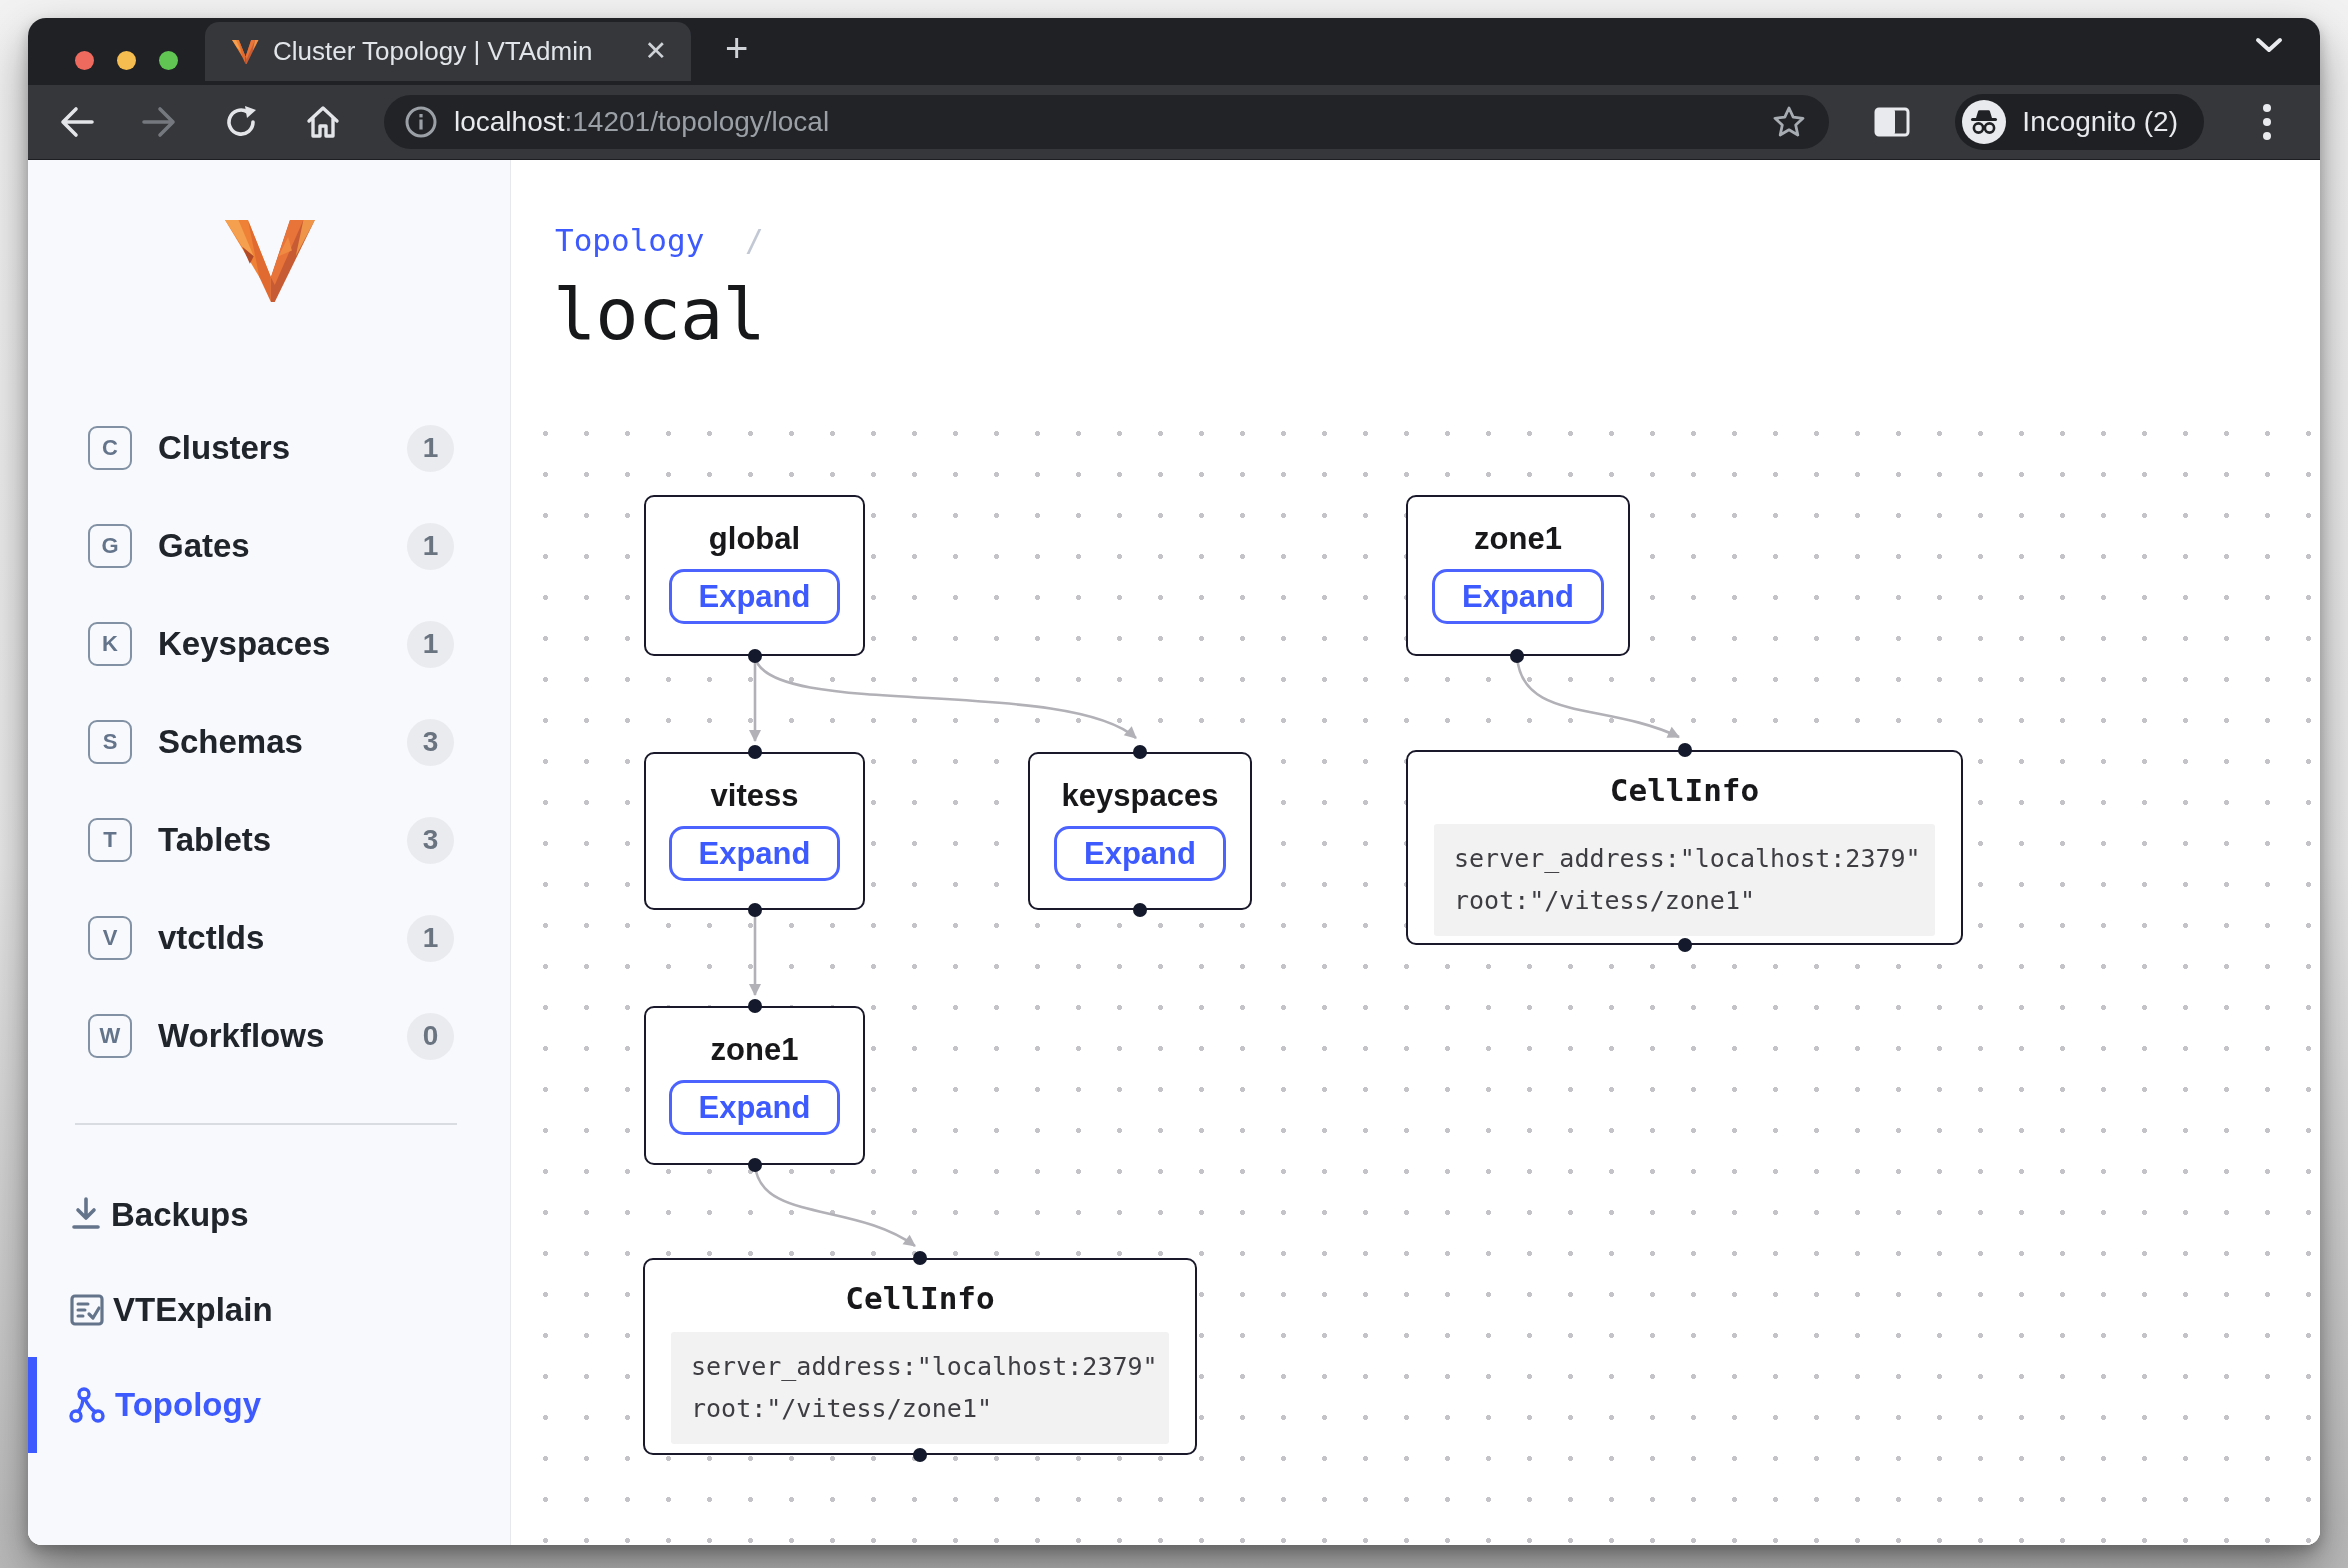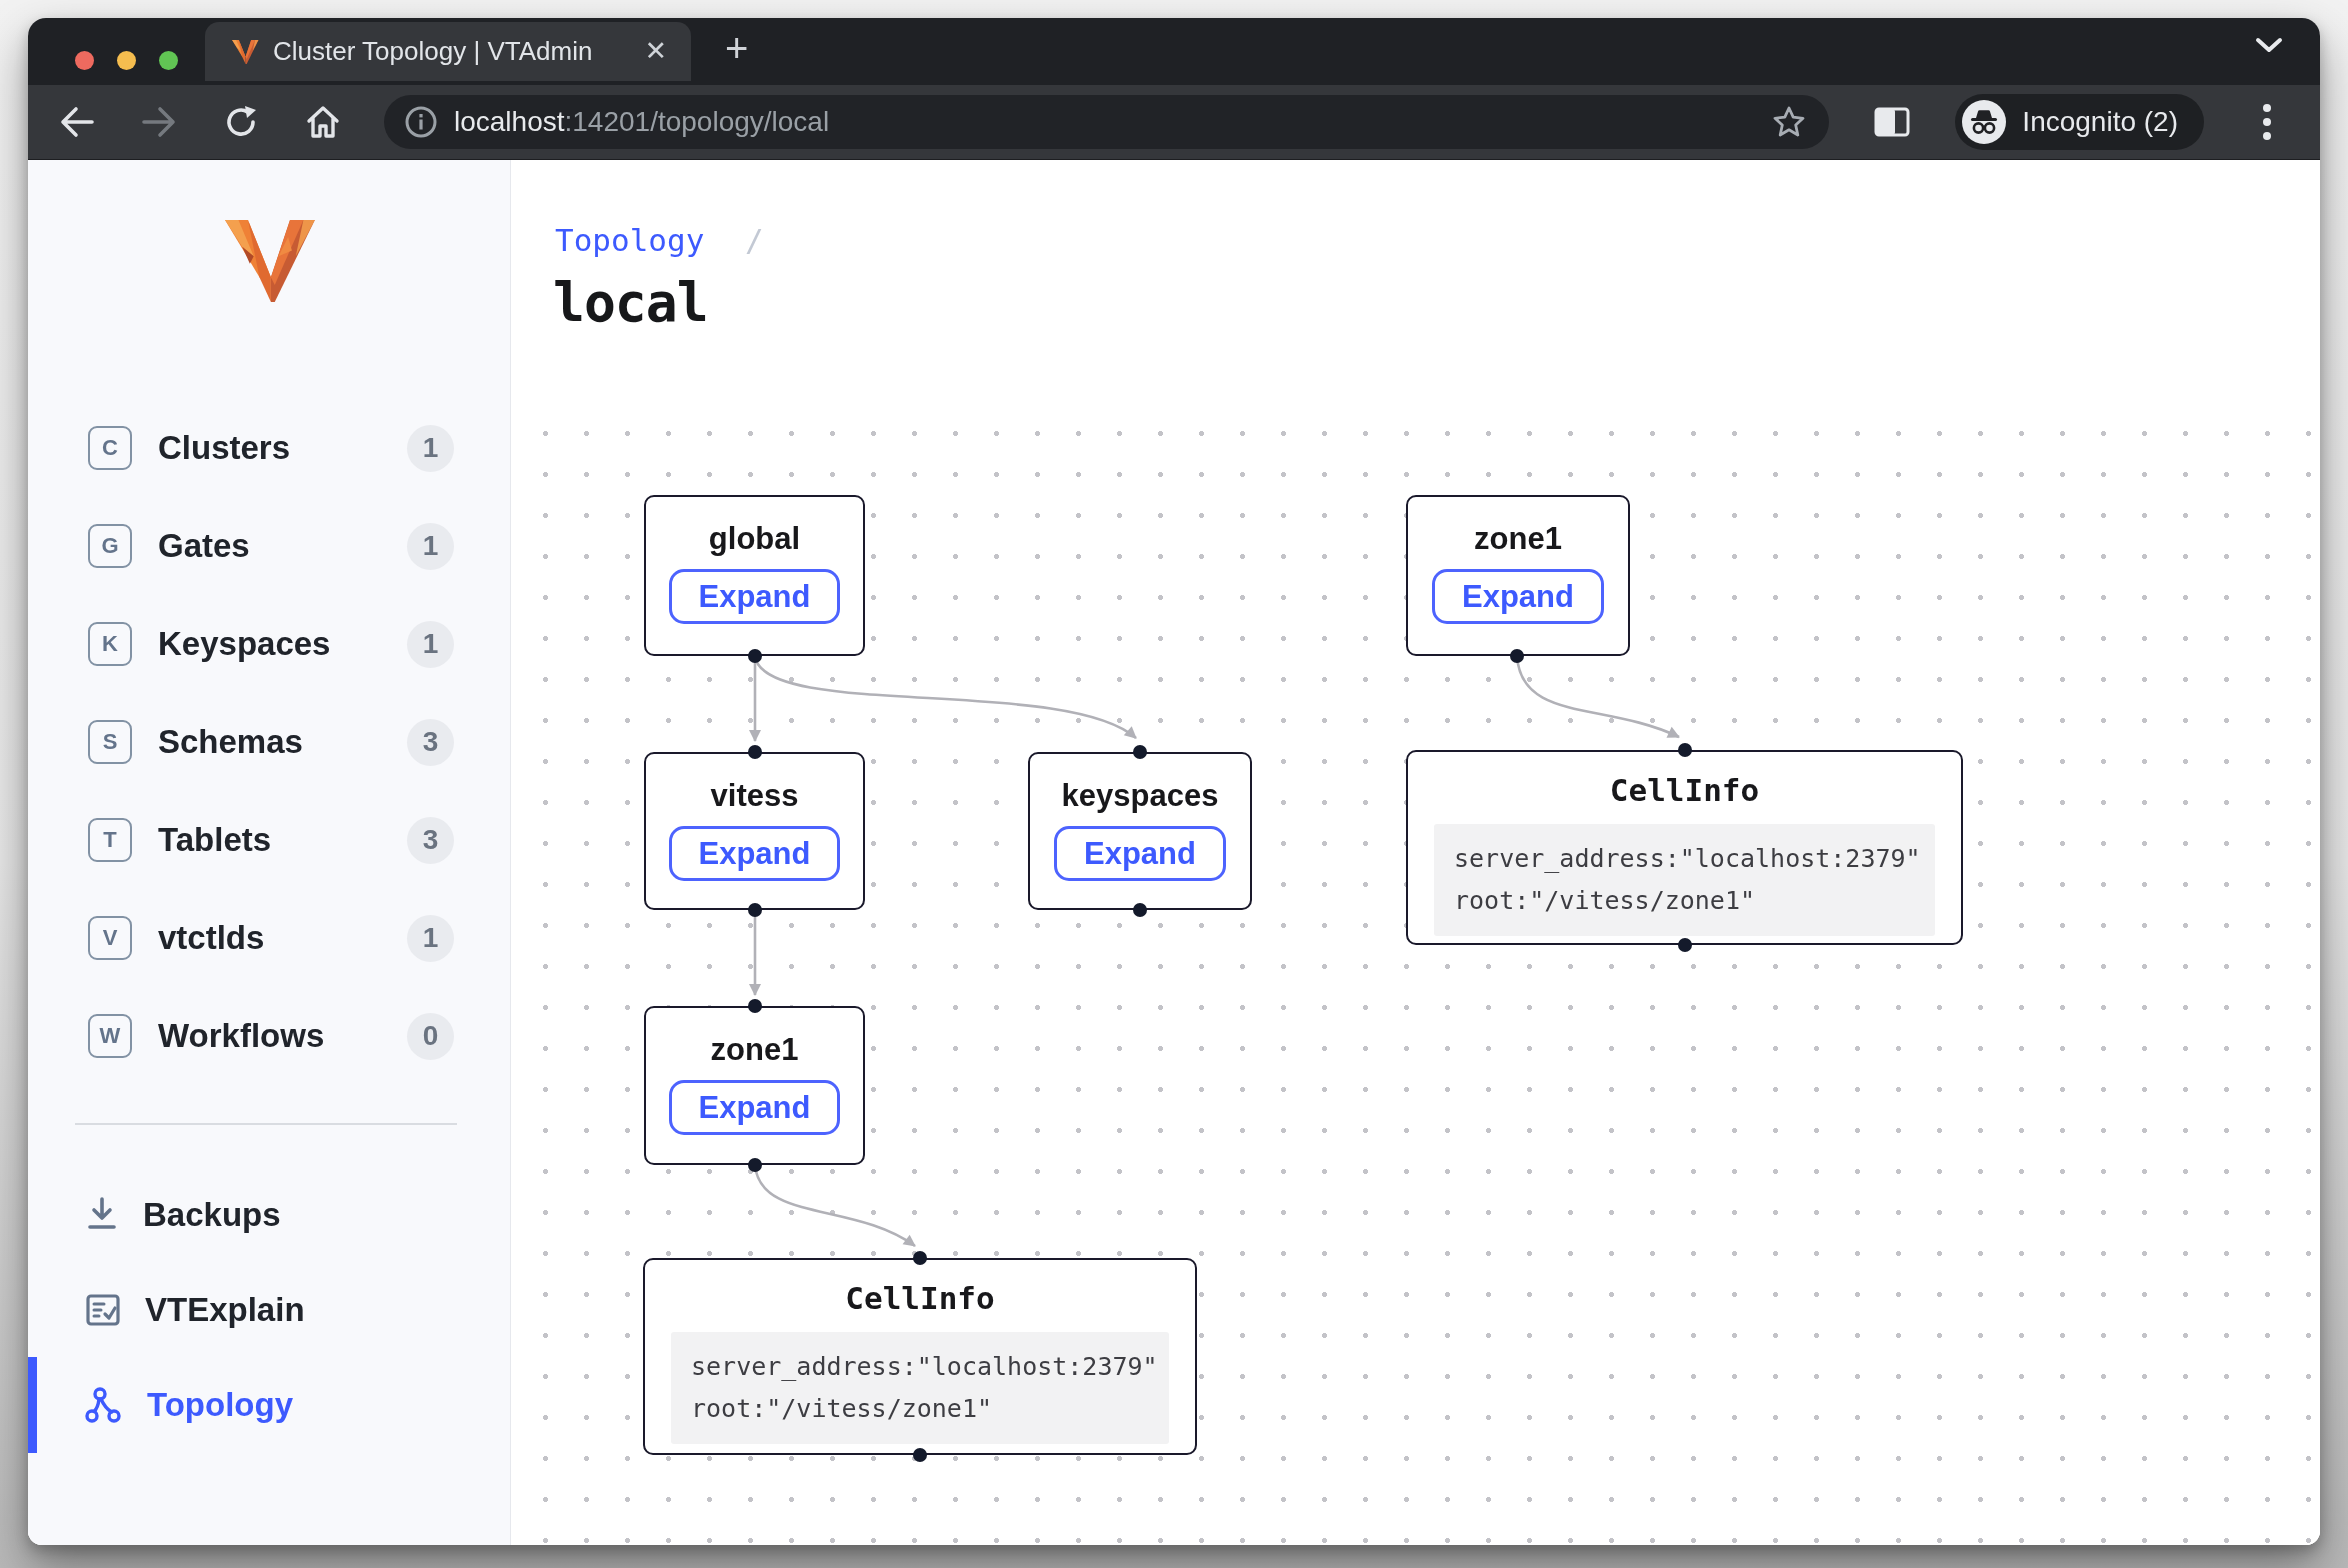--- a/index.html
+++ b/index.html
@@ -62,35 +62,35 @@
     font-size:22px; font-weight:700; display:flex; align-items:center; justify-content:center; flex:none;
   }
   .nav-label { margin-left:26px; font-size:33px; font-weight:700; color:#20242b; }
   .badge {
     position:absolute; left:379px; width:47px; height:47px; border-radius:50%;
     background:#e9ebef; color:#6a7380; font-size:28px; font-weight:700;
     display:flex; align-items:center; justify-content:center;
   }
   .divider { position:absolute; top:963px; left:47px; width:382px; height:2px; background:#d9dce1; }
   .tools { position:absolute; top:1020px; left:0; right:0; }
-  .tool-item { height:70px; margin-bottom:25px; display:flex; align-items:center; padding-left:57px; gap:24px; }
+  .tool-item { height:70px; margin-bottom:25px; display:flex; align-items:center; padding-left:41px; gap:8px; }
   .tool-label { font-size:33px; font-weight:700; color:#20242b; }
   .tool-item.active .tool-label { color:#3d5afe; }
   .active-bar { position:absolute; left:0; top:1197px; width:9px; height:96px; background:#3d5afe; }
 
   .main { flex:1; position:relative; background:#fff; min-width:0; overflow:hidden; }
   .canvas-dots {
     position:absolute; left:0; right:0; top:268px; bottom:0;
     background-image:radial-gradient(circle,#c3c3c8 2.3px,transparent 2.8px);
     background-size:41px 41px; background-position:14px 26px;
   }
   .breadcrumb { position:absolute; left:44px; top:62px; font-size:31px; }
   .breadcrumb .crumb { color:#3d5afe; }
   .breadcrumb .sep { color:#c3c9d4; margin-left:22px; }
-  .page-title { position:absolute; left:42px; top:112px; font-size:53px; font-weight:700; color:#17181a; letter-spacing:-1px; }
+  .page-title { position:absolute; left:42px; top:112px; font-size:72px; font-weight:400; color:#17181a; letter-spacing:-1px; }
 
   
   .node {
     position:absolute; background:#fff; border:2.5px solid #1a192b; border-radius:10px;
     display:flex; flex-direction:column; align-items:center;
   }
   .node-title { font-size:31px; font-weight:700; color:#18181b; margin-top:24px; }
   .expand-btn {
     margin-top:12px; border:3px solid #4d63fe; color:#3d5afe; background:#fff;
     font-family:"Liberation Sans",sans-serif; font-size:31px; font-weight:700;

